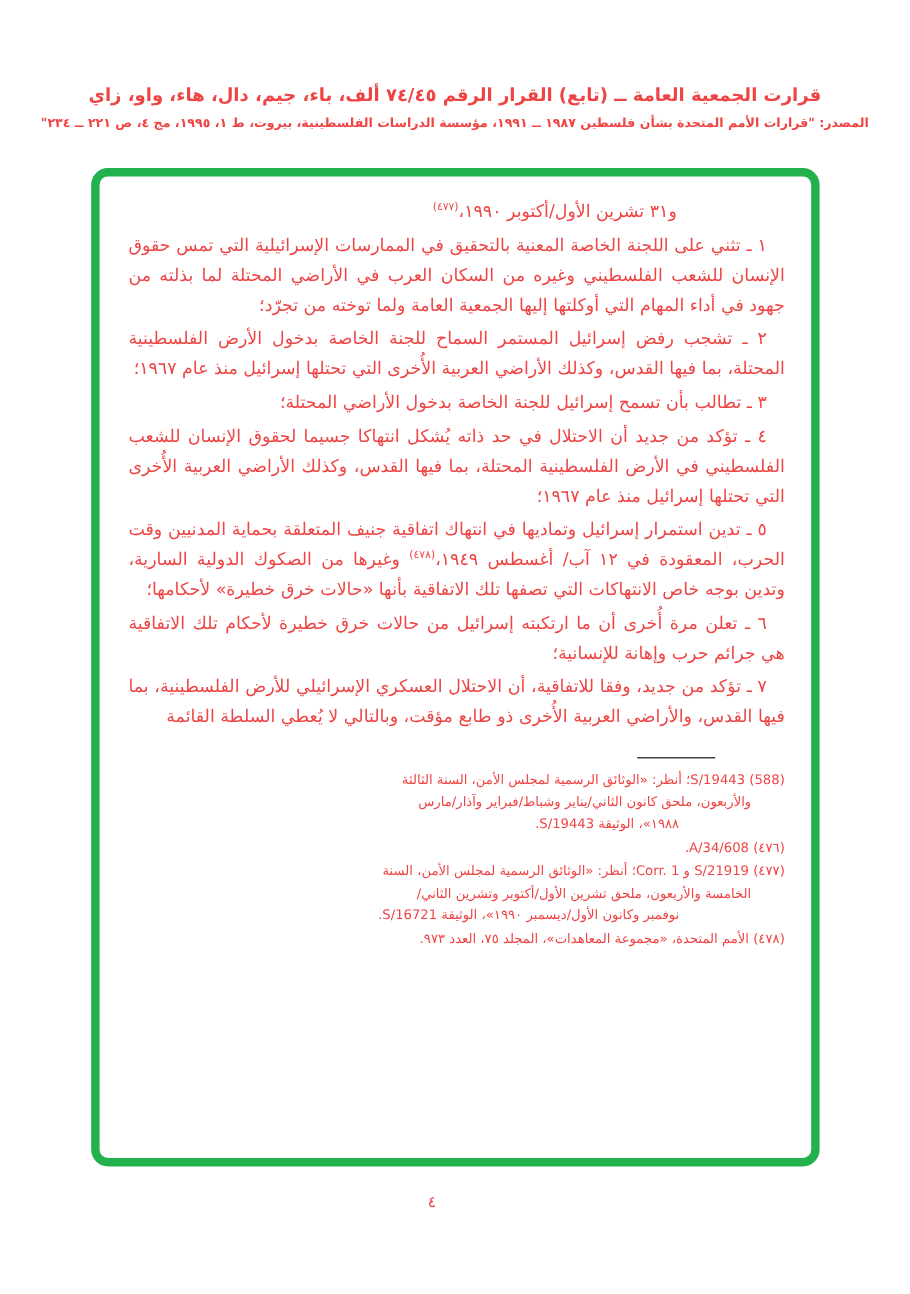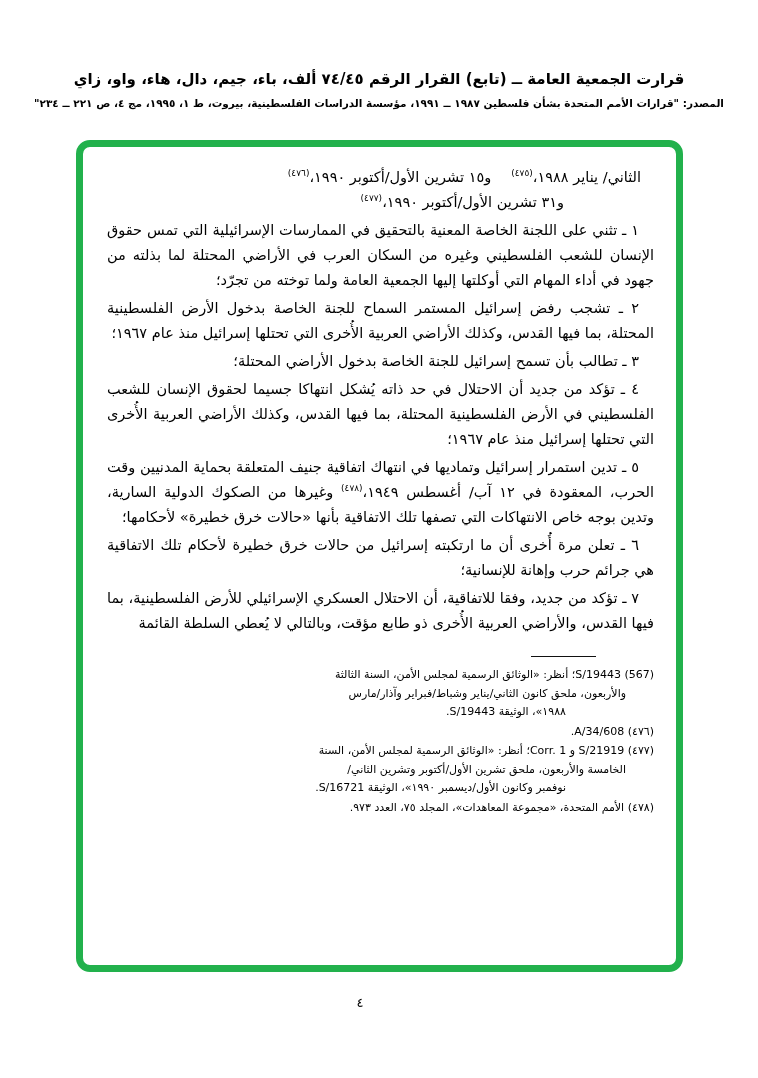--- a/index.html
+++ b/index.html
@@ -1,21 +1,21 @@
 <!DOCTYPE html>
 <html lang="ar" dir="rtl"><head>
 <meta charset="utf-8">
 <style>
   html,body{margin:0;padding:0;background:#ffffff;}
   .page{
     position:relative;
     width:758px;height:1078px;
     background:#ffffff;
     font-family:"DejaVu Sans",sans-serif;
-    color:#000000;
+    color:#ef4444;
     overflow:hidden;
   }
   .header{
     position:absolute;top:70px;right:0;left:0;
     text-align:center;
   }
   .header-title{
     font-size:15px;font-weight:bold;
     letter-spacing:0;
     margin:0 20px;
@@ -84,38 +84,37 @@
 
 <div class="page">
 
   <div class="header">
     <div class="header-title">قرارت الجمعية العامة ــ (تابع) القرار الرقم ٧٤/٤٥ ألف، باء، جيم، دال، هاء، واو، زاي</div>
     <div class="header-source">المصدر: "قرارات الأمم المتحدة بشأن فلسطين ١٩٨٧ ــ ١٩٩١، مؤسسة الدراسات الفلسطينية، بيروت، ط ١، ١٩٩٥، مج ٤، ص ٢٢١ ــ ٢٣٤"</div>
   </div>
 
   <div class="res-box">
     <div class="body-text">
-      <div class="preamble-line l1"><span>الثاني/ يناير ١٩٨٨،</span><sup class="fnref">(٤٧٥)</sup><span class="gap"></span><span>و١٥ تشرين الأول/أكتوبر ١٩٩٠،</span><sup class="fnref">(٤٧٦)</sup></div>
       <div class="preamble-line l2"><span>و٣١ تشرين الأول/أكتوبر ١٩٩٠،</span><sup class="fnref">(٤٧٧)</sup></div>
       <div>
           <p class="para"><span>١ ـ </span><span class="b">تثني</span><span> على اللجنة الخاصة المعنية بالتحقيق في الممارسات الإسرائيلية التي تمس حقوق الإنسان للشعب الفلسطيني وغيره من السكان العرب في الأراضي المحتلة لما بذلته من جهود في أداء المهام التي أوكلتها إليها الجمعية العامة ولما توخته من تجرّد؛</span></p>
           <p class="para"><span>٢ ـ </span><span class="b">تشجب</span><span> رفض إسرائيل المستمر السماح للجنة الخاصة بدخول الأرض الفلسطينية المحتلة، بما فيها القدس، وكذلك الأراضي العربية الأُخرى التي تحتلها إسرائيل منذ عام ١٩٦٧؛</span></p>
           <p class="para"><span>٣ ـ </span><span class="b">تطالب</span><span> بأن تسمح إسرائيل للجنة الخاصة بدخول الأراضي المحتلة؛</span></p>
           <p class="para"><span>٤ ـ </span><span class="b">تؤكد من جديد</span><span> أن الاحتلال في حد ذاته يُشكل انتهاكا جسيما لحقوق الإنسان للشعب الفلسطيني في الأرض الفلسطينية المحتلة، بما فيها القدس، وكذلك الأراضي العربية الأُخرى التي تحتلها إسرائيل منذ عام ١٩٦٧؛</span></p>
           <p class="para"><span>٥ ـ </span><span class="b">تدين</span><span> استمرار إسرائيل وتماديها في انتهاك اتفاقية جنيف المتعلقة بحماية المدنيين وقت الحرب، المعقودة في ١٢ آب/ أغسطس ١٩٤٩،</span><sup class="fnref">(٤٧٨)</sup><span> وغيرها من الصكوك الدولية السارية، وتدين بوجه خاص الانتهاكات التي تصفها تلك الاتفاقية بأنها «حالات خرق خطيرة» لأحكامها؛</span></p>
           <p class="para"><span>٦ ـ </span><span class="b">تعلن مرة أُخرى</span><span> أن ما ارتكبته إسرائيل من حالات خرق خطيرة لأحكام تلك الاتفاقية هي جرائم حرب وإهانة للإنسانية؛</span></p>
           <p class="para"><span>٧ ـ </span><span class="b">تؤكد من جديد</span><span>، وفقا للاتفاقية، أن الاحتلال العسكري الإسرائيلي للأرض الفلسطينية، بما فيها القدس، والأراضي العربية الأُخرى ذو طابع مؤقت، وبالتالي لا يُعطي السلطة القائمة</span></p>
         </div>
     </div>
 
     <hr class="fn-sep">
 
     <div class="footnotes">
         <div class="footnote">
-          <div class="fn-line">(567) S/19443؛ أنظر: «الوثائق الرسمية لمجلس الأمن، السنة الثالثة</div>
+          <div class="fn-line">(588) S/19443؛ أنظر: «الوثائق الرسمية لمجلس الأمن، السنة الثالثة</div>
           <div class="fn-line">والأربعون، ملحق كانون الثاني/يناير وشباط/فبراير وآذار/مارس</div>
           <div class="fn-line">١٩٨٨»، الوثيقة S/19443.</div>
         </div>
         <div class="footnote">
           <div class="fn-line">(٤٧٦) A/34/608.</div>
         </div>
         <div class="footnote">
           <div class="fn-line">(٤٧٧) S/21919 و Corr. 1؛ أنظر: «الوثائق الرسمية لمجلس الأمن، السنة</div>
           <div class="fn-line">الخامسة والأربعون، ملحق تشرين الأول/أكتوبر وتشرين الثاني/</div>
           <div class="fn-line">نوفمبر وكانون الأول/ديسمبر ١٩٩٠»، الوثيقة S/16721.</div>

